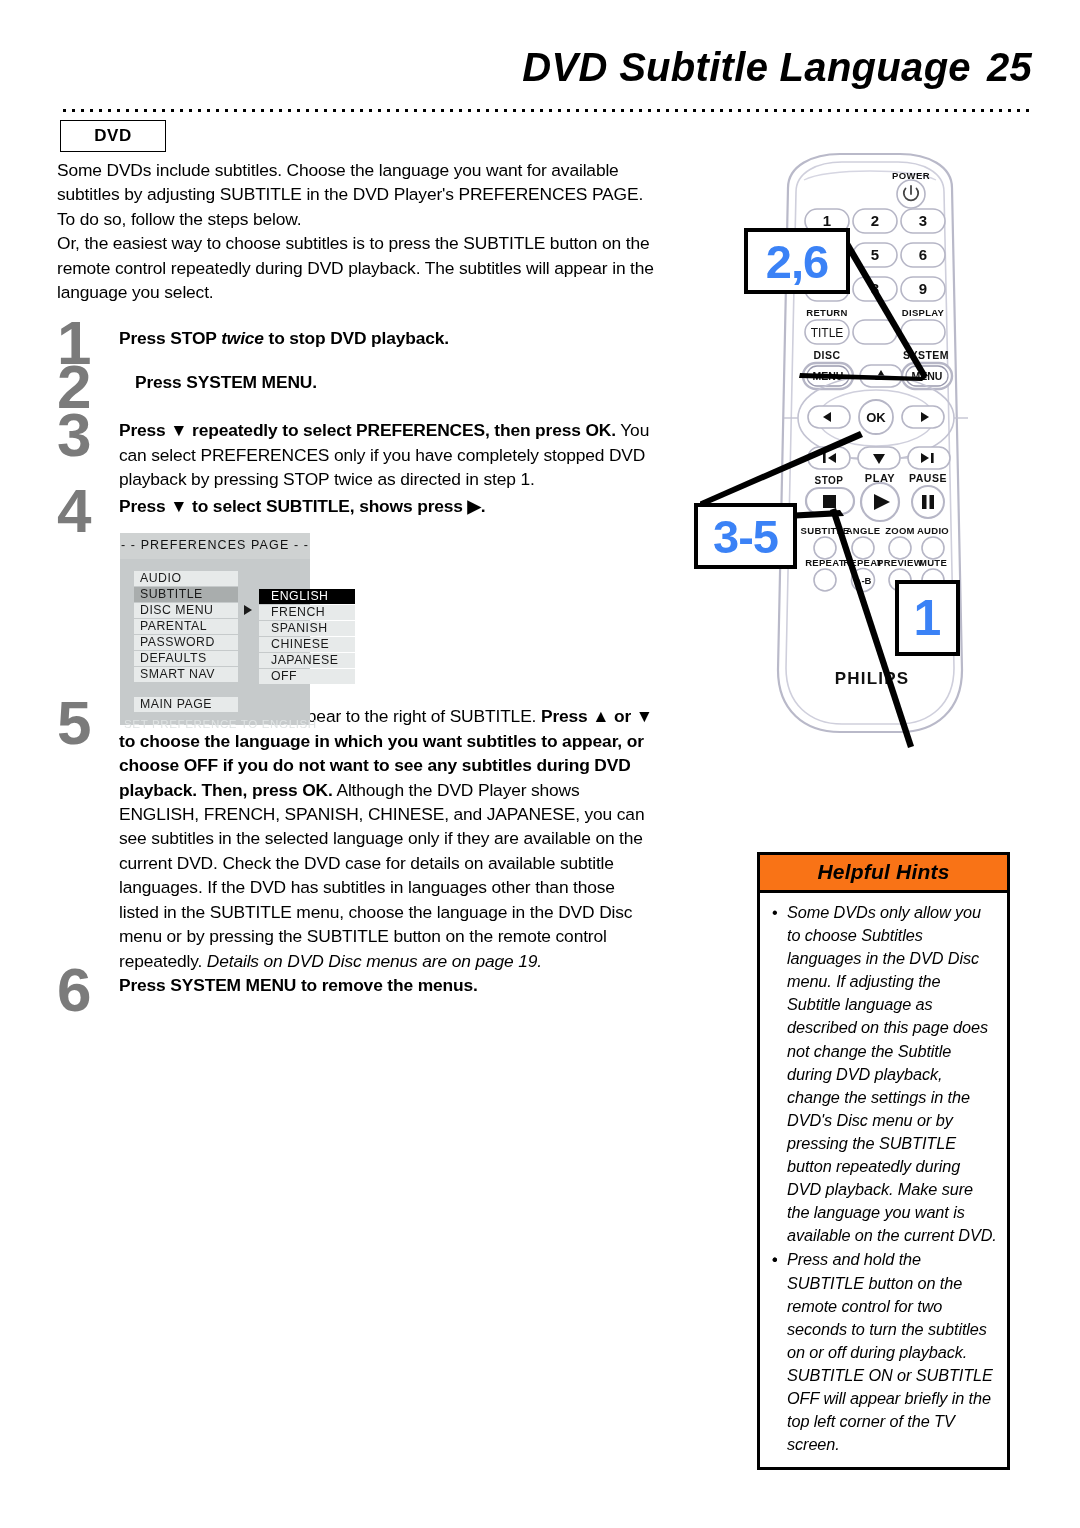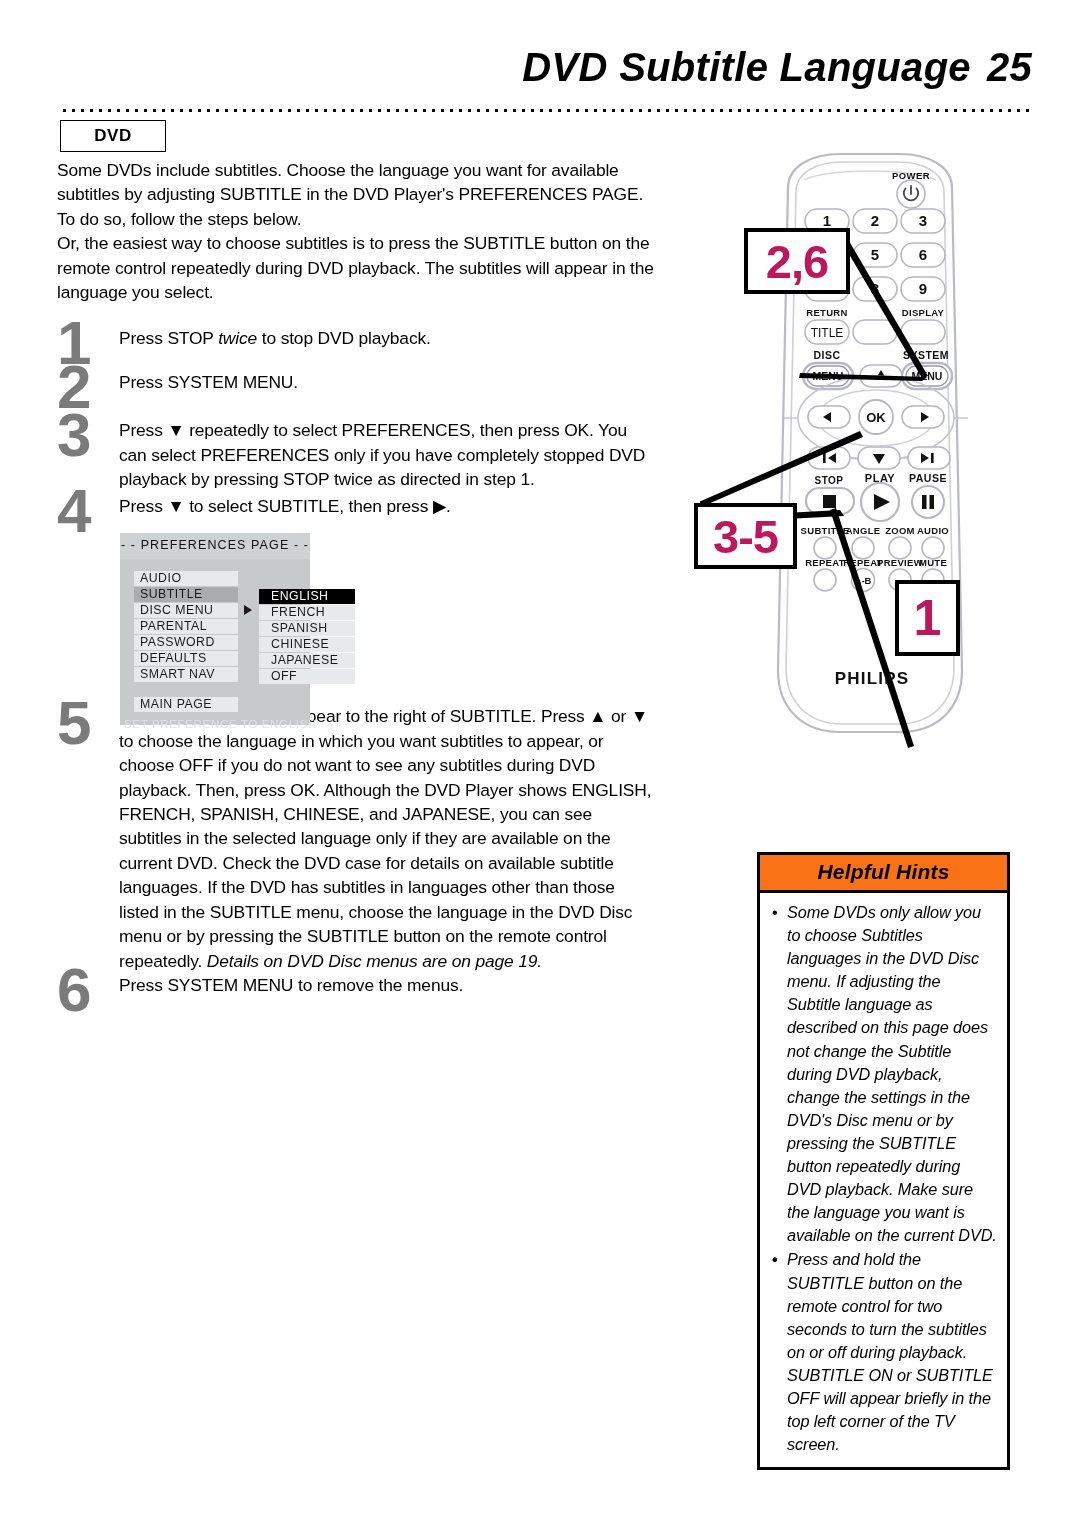--- a/index.html
+++ b/index.html
@@ -90,21 +90,21 @@
     color: #7b7b7b;
     line-height: 1;
     font-family: "Liberation Sans", sans-serif;
   }
   .step-body {
     font-size: 17.4px;
     line-height: 24.4px;
     letter-spacing: -0.15px;
     min-height: 54px;
   }
-  .step-body b { font-weight: normal; }
+  .step-body b { font-weight: bold; }
   .step-body i { font-style: italic; }
   .step-body .ital-note { font-style: italic; }
 
   
   .osd {
     position: absolute;
     left: 120px;
     top: 533px;
     width: 190px;
     height: 192px;
@@ -194,21 +194,21 @@
   .remote-svg { display: block; }
 
   .callout {
     position: absolute;
     border: 4px solid #000;
     background: #fff;
     display: flex;
     align-items: center;
     justify-content: center;
     font-weight: bold;
-    color: #be185d;
+    color: #3b82f6;
     font-family: "Liberation Sans", sans-serif;
     line-height: 1;
   }
   .callout-26 {
     left: 744px; top: 228px;
     width: 98px; height: 58px;
     font-size: 47px;
     letter-spacing: -1px;
     z-index: 6;
   }
@@ -289,36 +289,36 @@
 
       <div class="step" style="margin-bottom:0;">
         <div class="step-num">1</div>
         <div class="step-body" style="min-height:44px;">
           <b><span>Press STOP </span><i>twice</i><span> to stop DVD playback.</span></b>
         </div>
       </div>
 
       <div class="step" style="margin-bottom:0;">
         <div class="step-num">2</div>
-        <div class="step-body" style="min-height:48px;">
+        <div class="step-body" style="min-height:48px;margin-left:16px;">
           <b>Press SYSTEM MENU.</b>
         </div>
       </div>
 
       <div class="step" style="margin-bottom:0;">
         <div class="step-num">3</div>
         <div class="step-body" style="min-height:76px;">
           <b>Press ▼ repeatedly to select PREFERENCES, then press OK.</b><span> You can select PREFERENCES only if you have completely stopped DVD playback by pressing STOP twice as directed in step 1.</span>
         </div>
       </div>
 
       <div class="step" style="margin-bottom:0;">
         <div class="step-num">4</div>
         <div class="step-body" style="min-height:210px;">
-          <b>Press ▼ to select SUBTITLE, then press ▶.</b>
+          <b>Press ▼ to select SUBTITLE, shows press ▶.</b>
         </div>
       </div>
 
       <div class="step" style="margin-bottom:0;">
         <div class="step-num" style="top:-12px;">5</div>
         <div class="step-body" style="min-height:252px;">
           <span>Language options will appear to the right of SUBTITLE. </span><b>Press ▲ or ▼ to choose the language in which you want subtitles to appear, or choose OFF if you do not want to see any subtitles during DVD playback. Then, press OK.</b>
           <span>Although the DVD Player shows ENGLISH, FRENCH, SPANISH, CHINESE, and JAPANESE, you can see subtitles in the selected language only if they are available on the current DVD. Check the DVD case for details on available subtitle languages. If the DVD has subtitles in languages other than those listed in the SUBTITLE menu, choose the language in the DVD Disc menu or by pressing the SUBTITLE button on the remote control repeatedly.</span>
           <span class="ital-note">Details on DVD Disc menus are on page 19.</span>
         </div>

